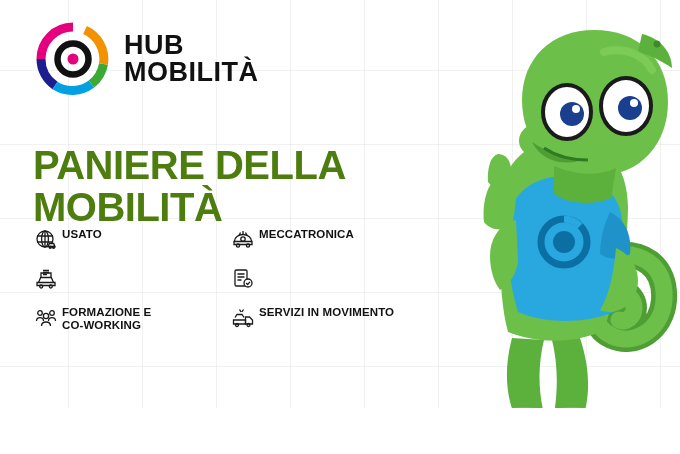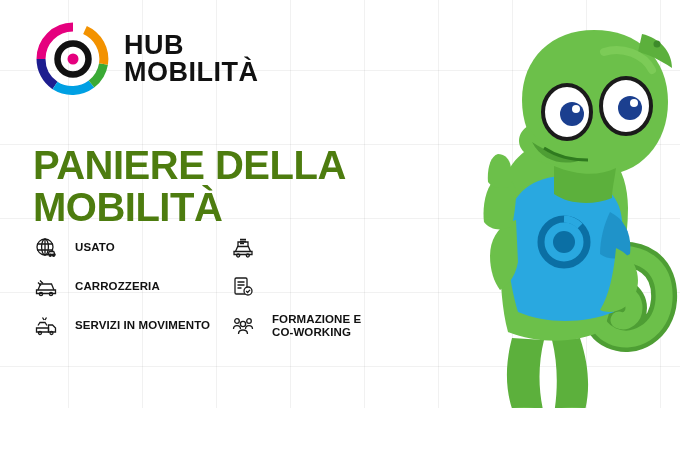--- a/index.html
+++ b/index.html
@@ -60,21 +60,21 @@
   
   #services {
     position: absolute; left: 34px; top: 228px;
     width: 400px;
     display: grid;
     grid-template-columns: 197px 203px;
     grid-auto-rows: 39px;
     column-gap: 0px;
   }
   .svc {
-    display: flex; align-items: center; gap: 17px;
+    display: flex; gap: 4px;
   }
   .svc-ico {
     width: 24px; height: 24px;
     flex: 0 0 24px;
     display: flex; align-items: center; justify-content: center;
     color: #1b1b1b;
   }
   .svc-ico svg { display: block; }
   .svc-label {
     font-weight: 700;
@@ -134,90 +134,91 @@
           <ellipse cx="11" cy="11" rx="3.4" ry="8"></ellipse>
           <path d="M3 8h16M3 14h16M11 3v16"></path>
           <path d="M14 18.5h7l-1.3-3h-4.4z" fill="#fff"></path>
           <circle cx="16.2" cy="19.2" r="1.1" fill="#1b1b1b"></circle>
           <circle cx="19.6" cy="19.2" r="1.1" fill="#1b1b1b"></circle>
         </svg>
       </span>
       <span class="svc-label">USATO</span>
     </div>
 
+    <div class="svc">
+      <span class="svc-ico">
+        <svg width="24" height="24" viewBox="0 0 24 24" fill="none" stroke="#1b1b1b" stroke-width="1.3">
+          <path d="M3.5 13c0-3.6 3.8-6.5 8.5-6.5s8.5 2.9 8.5 6.5"></path>
+          <path d="M3 13.5h18v3H3z"></path>
+          <circle cx="7" cy="17.5" r="1.6"></circle>
+          <circle cx="17" cy="17.5" r="1.6"></circle>
+          <path d="M8 7.5l1.5-3M12 6.3V3M16 7.5l-1.5-3"></path>
+          <circle cx="12" cy="11" r="2.2"></circle>
+        </svg>
+      </span>
+      <span class="svc-label">MECCATRONICA</span>
+    </div>
 
     <div class="svc">
       <span class="svc-ico">
         <svg width="24" height="24" viewBox="0 0 24 24" fill="none" stroke="#1b1b1b" stroke-width="1.3">
           <path d="M3 15.5h18v3H3z"></path>
           <path d="M4.5 15.5l2.2-5h10.6l2.2 5"></path>
           <circle cx="7.2" cy="19.5" r="1.5"></circle>
           <circle cx="16.8" cy="19.5" r="1.5"></circle>
           <path d="M7 10.5V6h10v4.5"></path>
           <path d="M9 3.5h6M9 5.5h6M9 7.5h4"></path>
         </svg>
       </span>
     </div>
 
-    <div class="svc">
-      <span class="svc-ico">
-        <svg width="24" height="24" viewBox="0 0 24 24" fill="none" stroke="#1b1b1b" stroke-width="1.3">
-          <path d="M2.5 15h19v3.5h-19z"></path>
-          <path d="M4 15l2.5-6h11L20 15"></path>
-          <circle cx="7" cy="19" r="1.6"></circle>
-          <circle cx="17" cy="19" r="1.6"></circle>
-          <path d="M6 5.5l3 3M4 7.5l3 3"></path>
-        </svg>
-      </span>
-      <span class="svc-label">CARROZZERIA</span>
-    </div>
 
 
 
 
     <div class="svc">
       <span class="svc-ico">
         <svg width="24" height="24" viewBox="0 0 24 24" fill="none" stroke="#1b1b1b" stroke-width="1.3">
           <rect x="4" y="3" width="12" height="16" rx="1.3"></rect>
           <path d="M6.5 7h7M6.5 10h7M6.5 13h4"></path>
           <circle cx="17" cy="16" r="4" fill="#fff"></circle>
           <path d="M15.2 16l1.4 1.5 2.4-2.6"></path>
         </svg>
       </span>
+    </div>
+
+    <div class="svc">
+      <span class="svc-ico">
+        <svg width="24" height="24" viewBox="0 0 24 24" fill="none" stroke="#1b1b1b" stroke-width="1.3">
+          <circle cx="6" cy="7" r="2.3"></circle>
+          <circle cx="18" cy="7" r="2.3"></circle>
+          <circle cx="12" cy="10" r="2.6"></circle>
+          <path d="M2.5 15c0-2 1.6-3.3 3.5-3.3S9.5 13 9.5 15"></path>
+          <path d="M14.5 15c0-2 1.6-3.3 3.5-3.3s3.5 1.3 3.5 3.3"></path>
+          <path d="M7.5 20c0-2.4 2-4 4.5-4s4.5 1.6 4.5 4"></path>
+        </svg>
+      </span>
+      <span class="svc-label">FORMAZIONE E
+CO-WORKING</span>
     </div>
 
     <div class="svc">
       <span class="svc-ico">
         <svg width="24" height="24" viewBox="0 0 24 24" fill="none" stroke="#1b1b1b" stroke-width="1.3">
           <path d="M2.5 14h12v4h-12z"></path>
           <path d="M14.5 11h4l3 3v4h-7z"></path>
           <circle cx="6" cy="19" r="1.5"></circle>
           <circle cx="17.5" cy="19" r="1.5"></circle>
           <path d="M4 11.5l2-3h5l2 3"></path>
           <path d="M8.5 3.5l1.5 2.5M12.5 3.5L11 6"></path>
         </svg>
       </span>
       <span class="svc-label">SERVIZI IN MOVIMENTO</span>
     </div>
 
-    <div class="svc">
-      <span class="svc-ico">
-        <svg width="24" height="24" viewBox="0 0 24 24" fill="none" stroke="#1b1b1b" stroke-width="1.3">
-          <circle cx="6" cy="7" r="2.3"></circle>
-          <circle cx="18" cy="7" r="2.3"></circle>
-          <circle cx="12" cy="10" r="2.6"></circle>
-          <path d="M2.5 15c0-2 1.6-3.3 3.5-3.3S9.5 13 9.5 15"></path>
-          <path d="M14.5 15c0-2 1.6-3.3 3.5-3.3s3.5 1.3 3.5 3.3"></path>
-          <path d="M7.5 20c0-2.4 2-4 4.5-4s4.5 1.6 4.5 4"></path>
-        </svg>
-      </span>
-      <span class="svc-label">FORMAZIONE E
-CO-WORKING</span>
-    </div>
-
   </div>
 
   <div id="mascot">
     <svg width="276" height="446" viewBox="0 0 276 446">
 
       <ellipse cx="140" cy="424" rx="96" ry="12" fill="#d9dadb" opacity="0.75"></ellipse>
 
       <path d="M196 250 c44 -12 66 10 64 42 c-2 30 -30 46 -52 36 c-20 -9 -22 -34 -6 -42 c15 -8 28 2 28 14 c0 9 -8 15 -15 12" fill="none" stroke="#4e9e34" stroke-width="26" stroke-linecap="round"></path>
       <path d="M196 250 c44 -12 66 10 64 42 c-2 30 -30 46 -52 36 c-20 -9 -22 -34 -6 -42 c15 -8 28 2 28 14 c0 9 -8 15 -15 12" fill="none" stroke="#6cc04a" stroke-width="17" stroke-linecap="round"></path>
 

